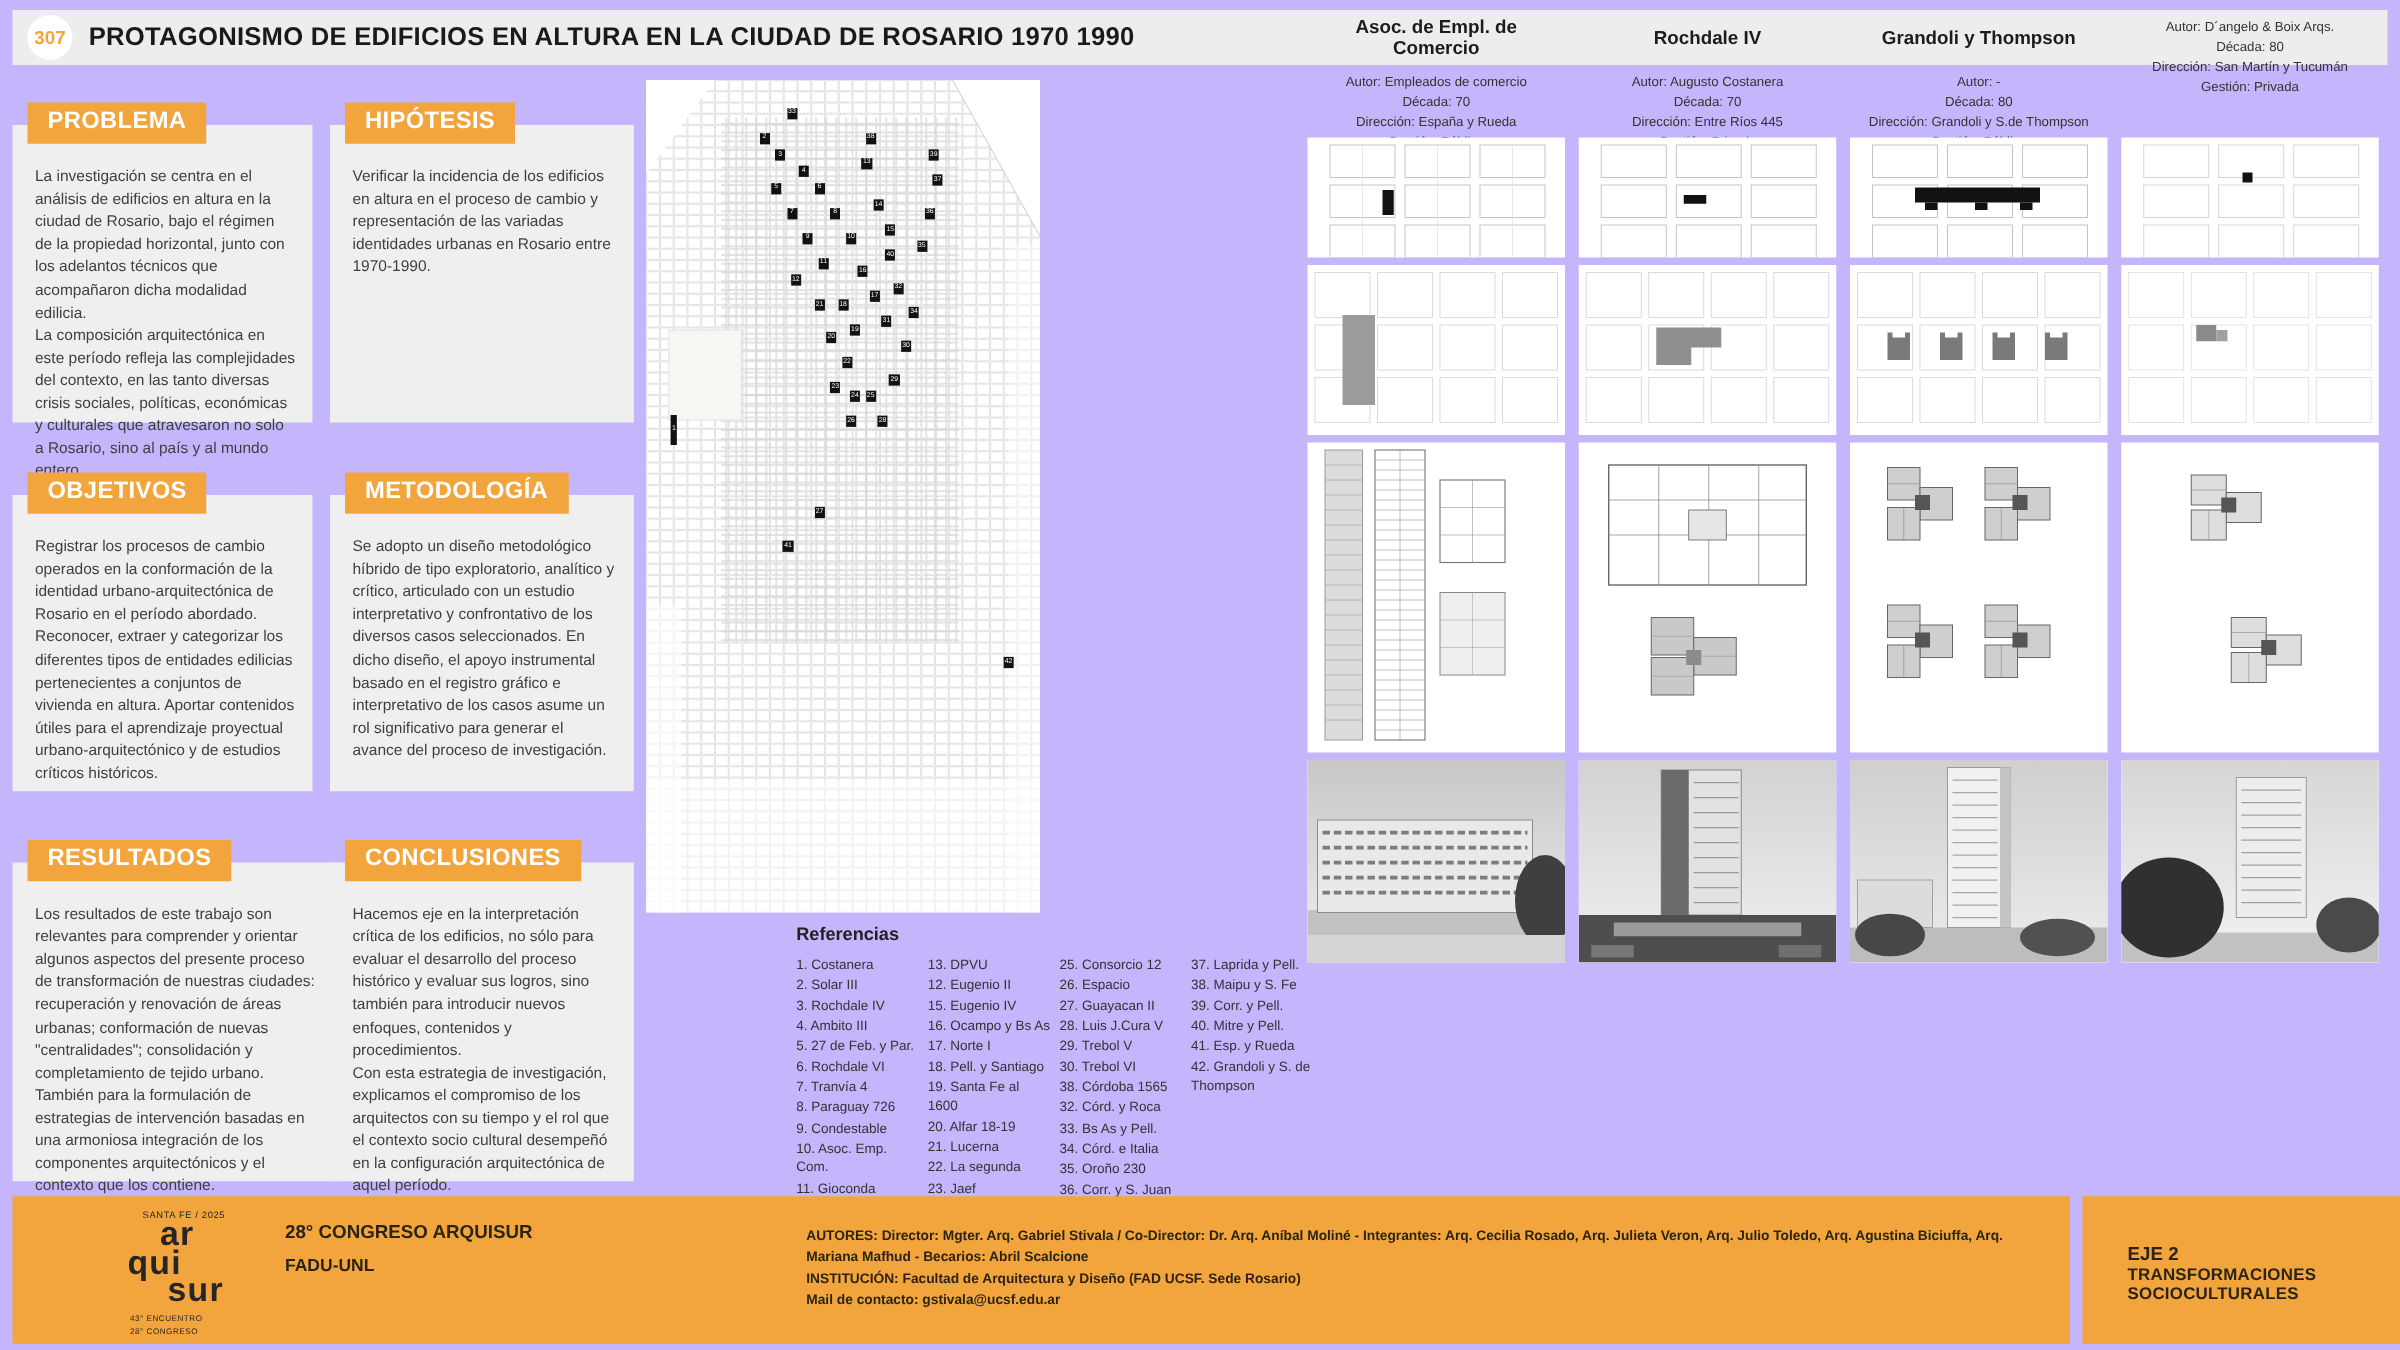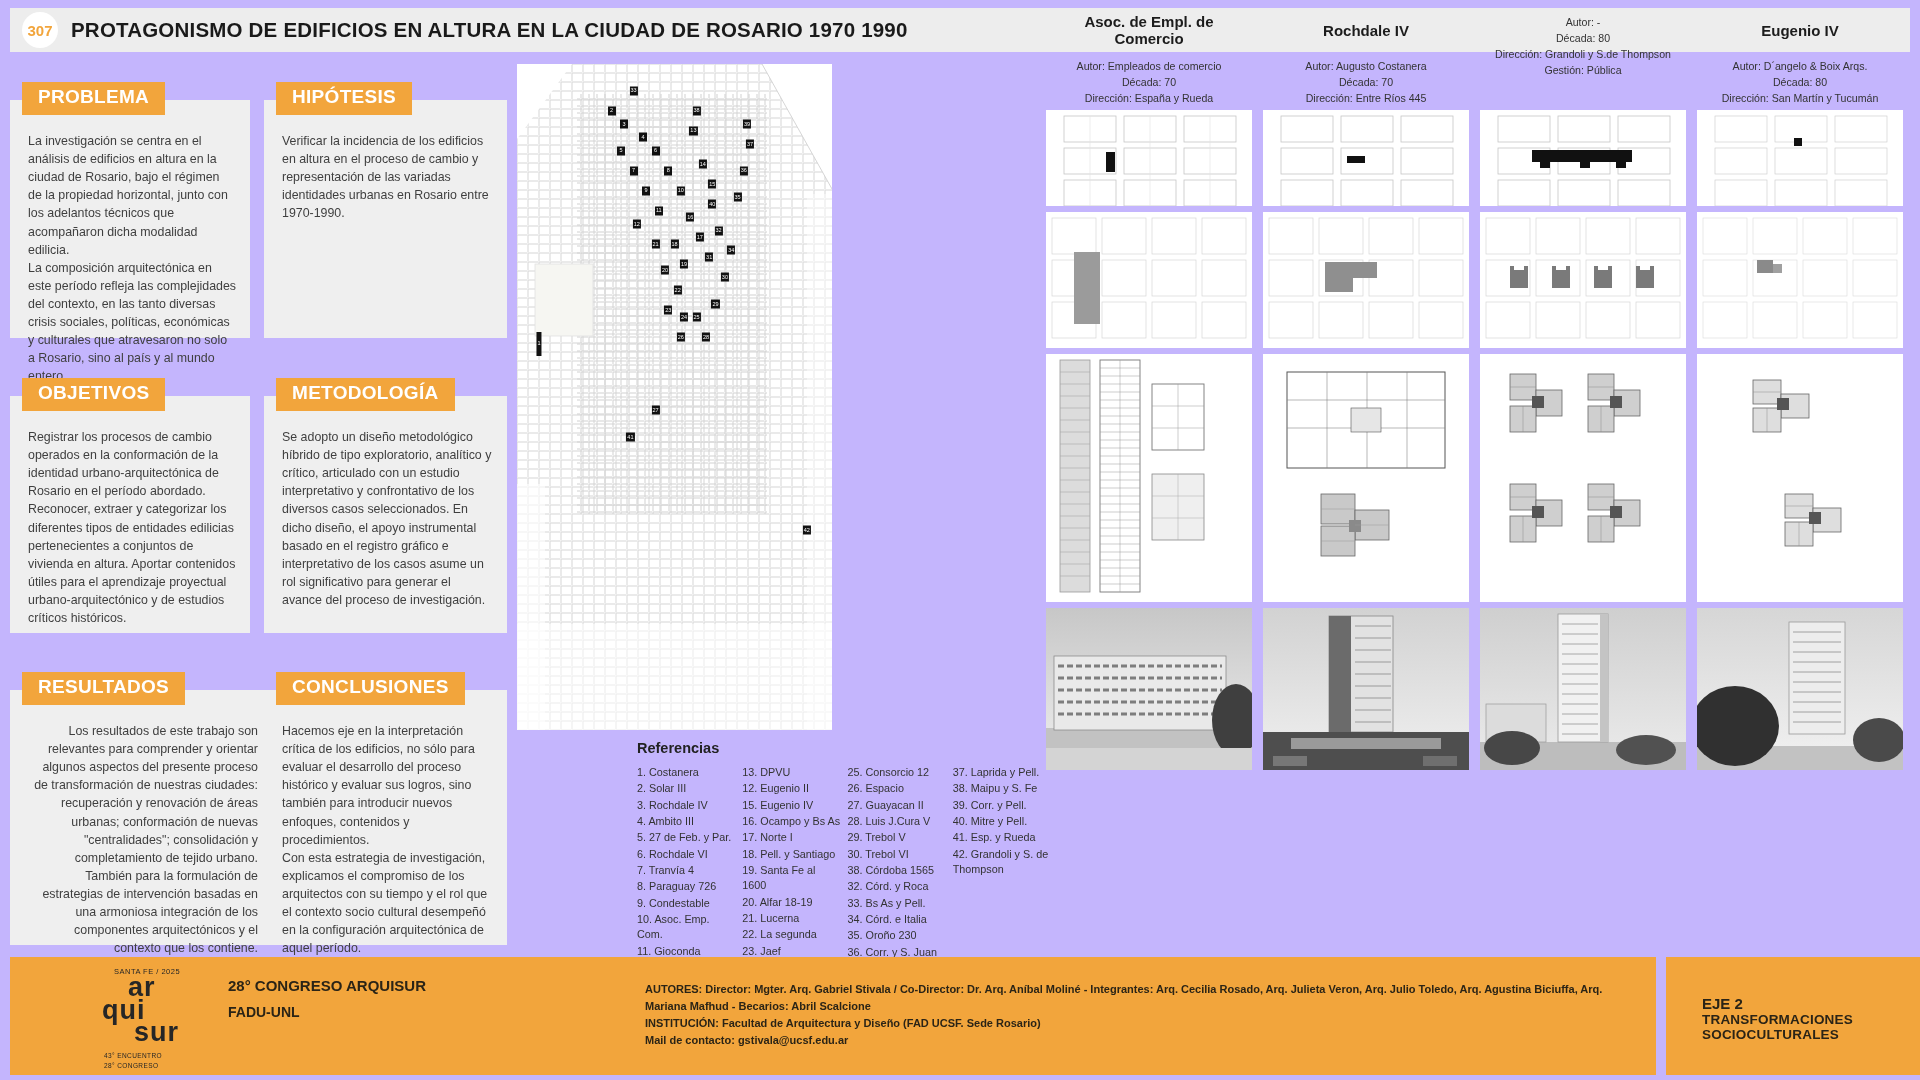--- a/index.html
+++ b/index.html
@@ -25,21 +25,21 @@
 
   
   .tab{position:absolute;background:var(--orange);color:#fff;font-weight:bold;
     font-size:19px;padding:4px 16px 7px;letter-spacing:.3px;z-index:3;}
   .box{position:absolute;background:var(--box);color:var(--body);
     font-size:12.4px;line-height:1.46;padding:32px 14px 12px 18px;white-space:pre-line;z-index:2;}
   #tab-problema{left:22px;top:82px;}      #box-problema{left:10px;top:100px;width:240px;height:238px;}
   #tab-hipotesis{left:276px;top:82px;}    #box-hipotesis{left:264px;top:100px;width:243px;height:238px;}
   #tab-objetivos{left:22px;top:378px;}    #box-objetivos{left:10px;top:396px;width:240px;height:237px;}
   #tab-metodologia{left:276px;top:378px;} #box-metodologia{left:264px;top:396px;width:243px;height:237px;}
-  #tab-resultados{left:22px;top:672px;}   #box-resultados{left:10px;top:690px;width:262px;height:255px;text-align:right;}
+  #tab-resultados{left:22px;top:672px;}   #box-resultados{left:10px;top:690px;width:262px;height:255px;}
   #tab-conclusiones{left:276px;top:672px;}#box-conclusiones{left:264px;top:690px;width:243px;height:255px;}
 
   
   .map{position:absolute;left:517px;top:64px;width:315px;height:666px;background:#fff;}
   .map svg{position:absolute;left:0;top:0;}
   .markers{position:absolute;left:0;top:0;width:100%;height:100%;}
   .marker{position:absolute;background:#111;color:#fff;font-size:5.5px;line-height:1;
     min-width:8px;height:9px;padding:0 1px;display:flex;align-items:center;justify-content:center;
     transform:translate(-50%,-50%);}
   .marker.tall{height:24px;min-width:5px;}
@@ -471,20 +471,21 @@
         </g>
         <rect x="0" y="124" width="206" height="38" fill="#4e4e4e"></rect>
         <rect x="28" y="130" width="150" height="11" fill="#9a9a9a"></rect>
         <rect x="10" y="148" width="34" height="10" fill="#777"></rect>
           <rect x="160" y="148" width="34" height="10" fill="#6f6f6f"></rect>
       </svg>
     </div>
   </div>
 
   <div class="case" id="case-2">
+    <div class="case-header">Grandoli y Thompson</div>
     <div class="case-info">
       <div>Autor: -</div>
       <div>Década: 80</div>
       <div>Dirección: Grandoli y S.de Thompson</div>
       <div>Gestión: Pública</div>
     </div>
     <div class="fig f1">
       <svg width="206" height="96" viewBox="0 0 206 96">
         <g fill="#fff" stroke="#c5c5c5" stroke-width="0.8">
           <rect x="18" y="6" width="52" height="26"></rect>
@@ -588,21 +589,20 @@
             <line x1="82" y1="126" x2="118" y2="126"></line>
         </g>
         <rect x="6" y="96" width="60" height="38" fill="#dcdcdc" stroke="#999" stroke-width="0.7"></rect>
         <ellipse cx="32" cy="140" rx="28" ry="17" fill="#474747"></ellipse>
         <ellipse cx="166" cy="142" rx="30" ry="15" fill="#515151"></ellipse>
       </svg>
     </div>
   </div>
 
   <div class="case" id="case-3">
-    <div class="case-header">Eugenio IV</div>
     <div class="case-info">
       <div>Autor: D´angelo &amp; Boix Arqs.</div>
       <div>Década: 80</div>
       <div>Dirección: San Martín y Tucumán</div>
       <div>Gestión: Privada</div>
     </div>
     <div class="fig f1">
       <svg width="206" height="96" viewBox="0 0 206 96">
         <g fill="#fff" stroke="#d0d0d0" stroke-width="0.7">
           <rect x="18" y="6" width="52" height="26"></rect>

